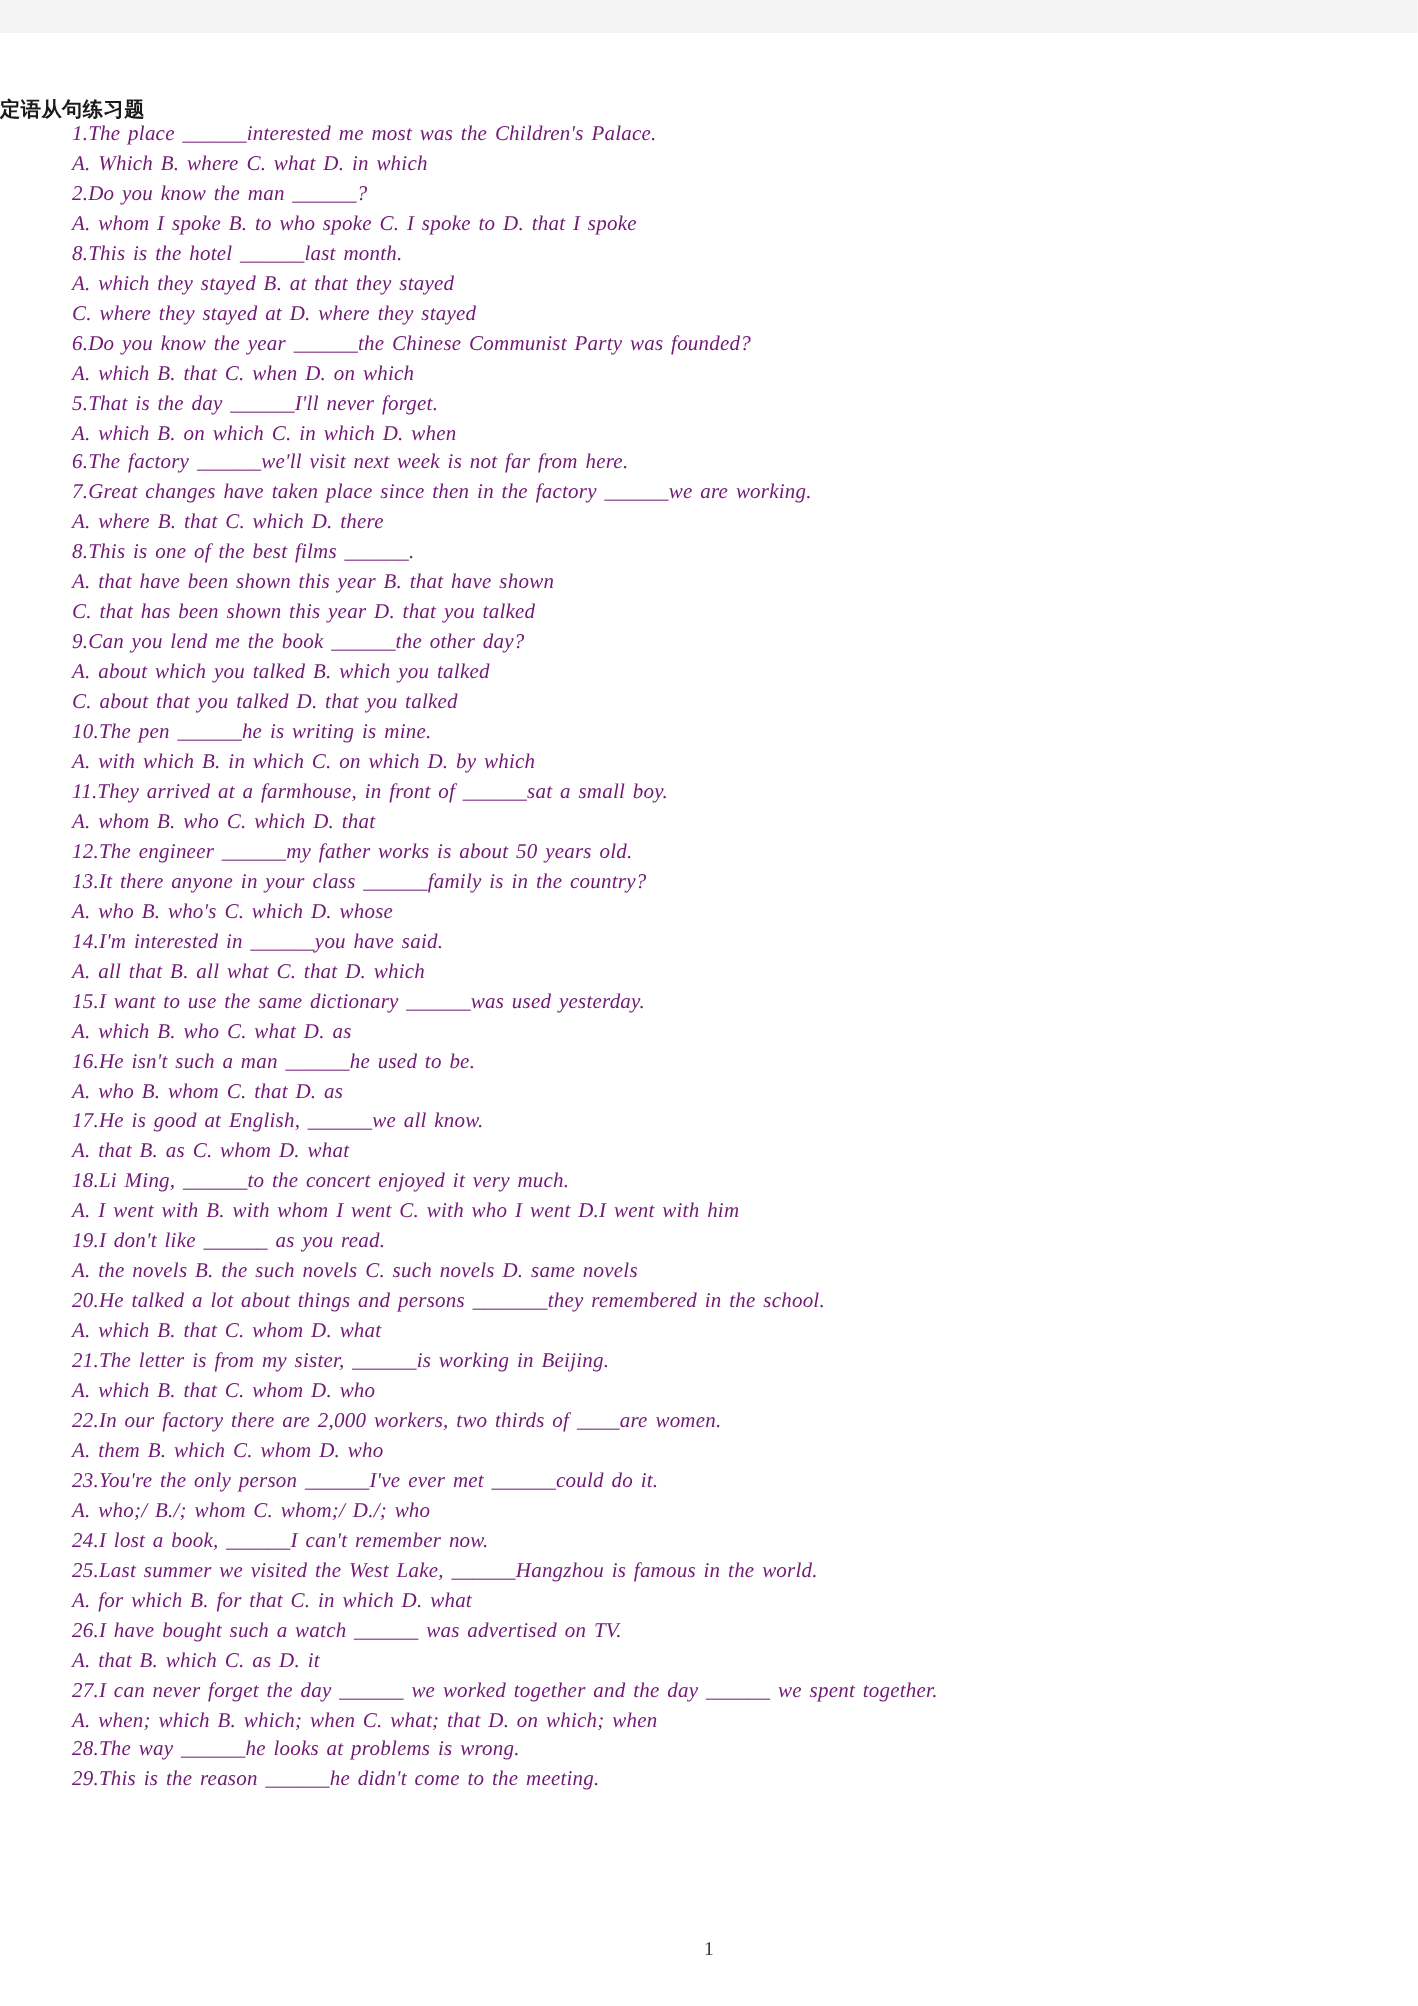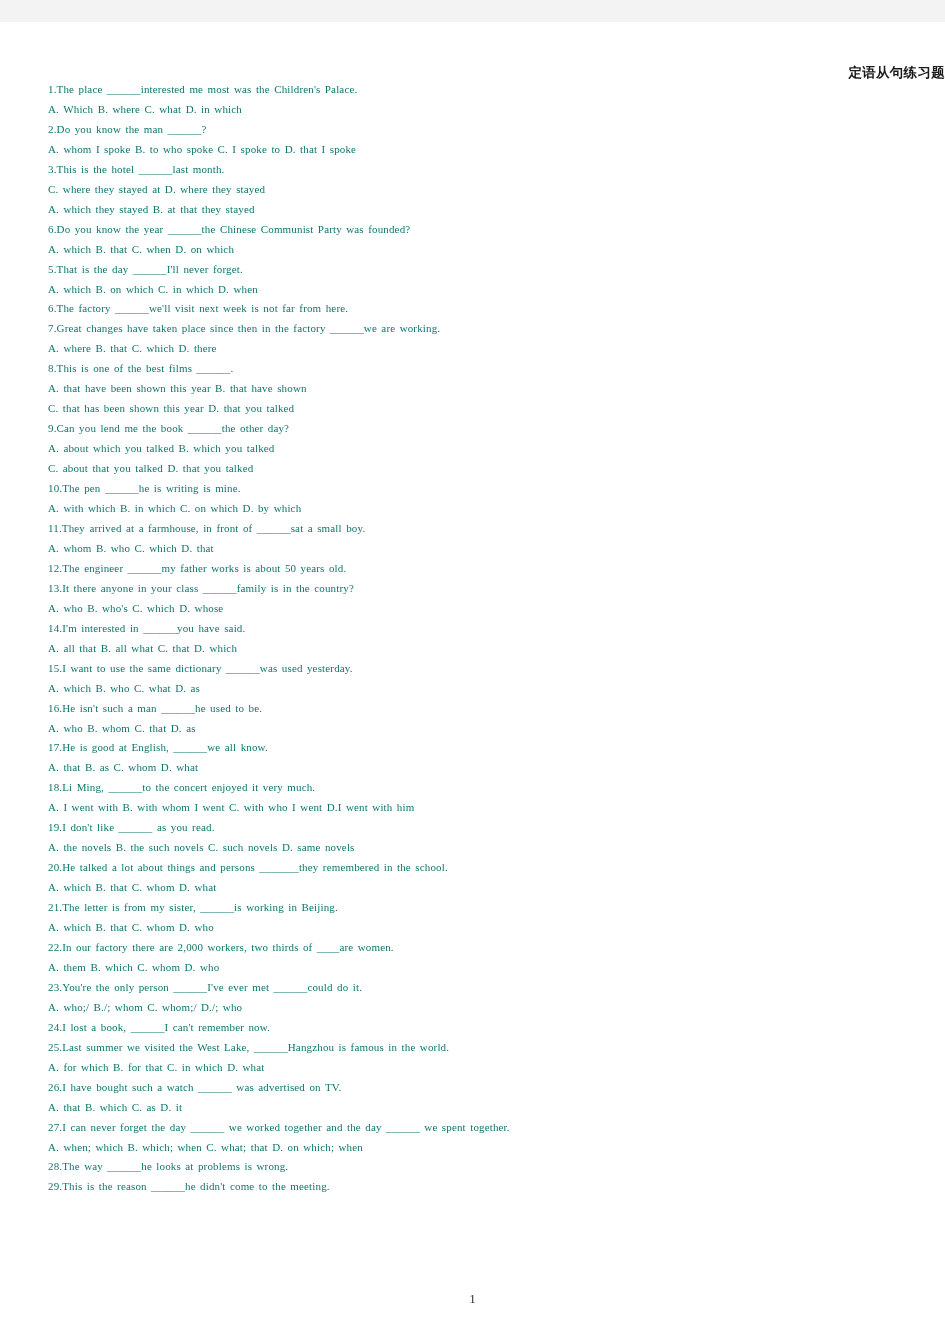--- a/index.html
+++ b/index.html
@@ -31,41 +31,42 @@
     width: 945px;
     height: 1315px;
     background: #ffffff;
   }
 
   #doc-title {
     position: absolute;
     top: 42px;
     left: 0;
     width: 945px;
-    text-align: right;
+    text-align: left;
     font-family: "DejaVu Sans", sans-serif;
     font-weight: bold;
     font-size: 13.5px;
     color: #1a1a1a;
     letter-spacing: 0.3px;
   }
 
   #body-text {
     position: absolute;
     top: 58px;
     left: 48px;
     width: 845px;
   }
 
   .q-line {
-    font-size: 11px;
+    font-size: 14px;
     line-height: 19.95px;
-    color: #0f766e;
+    color: #701a75;
     white-space: nowrap;
     letter-spacing: 0.15px;
+    font-style: italic;
   }
 
   .q-line.stem {
     word-spacing: 1.5px;
   }
 
   .q-line.opts {
     word-spacing: 1.5px;
   }
 
@@ -86,23 +87,23 @@
 
 <div id="page">
 
   <div id="doc-title">定语从句练习题</div>
 
   <div id="body-text">
     <div class="q-line stem">1.The place ______interested me most was the Children's Palace.</div>
     <div class="q-line opts">A. Which        B. where      C. what            D. in which</div>
     <div class="q-line stem">2.Do you know the man ______?</div>
     <div class="q-line opts">A. whom I spoke    B. to who spoke    C. I spoke to    D. that I spoke</div>
-    <div class="q-line stem">3.This is the hotel ______last month.</div>
+    <div class="q-line stem">8.This is the hotel ______last month.</div>
+    <div class="q-line opts">A. which they stayed          B. at that they stayed</div>
     <div class="q-line opts">C. where they stayed at      D. where they stayed</div>
-    <div class="q-line opts">A. which they stayed          B. at that they stayed</div>
     <div class="q-line stem">6.Do you know the year ______the Chinese Communist Party was founded?</div>
     <div class="q-line opts">A. which     B. that     C. when      D. on which</div>
     <div class="q-line stem">5.That is the day ______I'll never forget.</div>
     <div class="q-line opts">A. which     B. on which    C. in which    D. when</div>
     <div class="q-line stem">6.The factory ______we'll visit next week is not far from here.</div>
     <div class="q-line stem">7.Great changes have taken place since then in the factory ______we are working.</div>
     <div class="q-line opts">A. where      B. that     C. which     D. there</div>
     <div class="q-line stem">8.This is one of the best films ______.</div>
     <div class="q-line opts">A. that have been shown this year      B. that have shown</div>
     <div class="q-line opts">C. that has been shown this year        D. that you talked</div>

